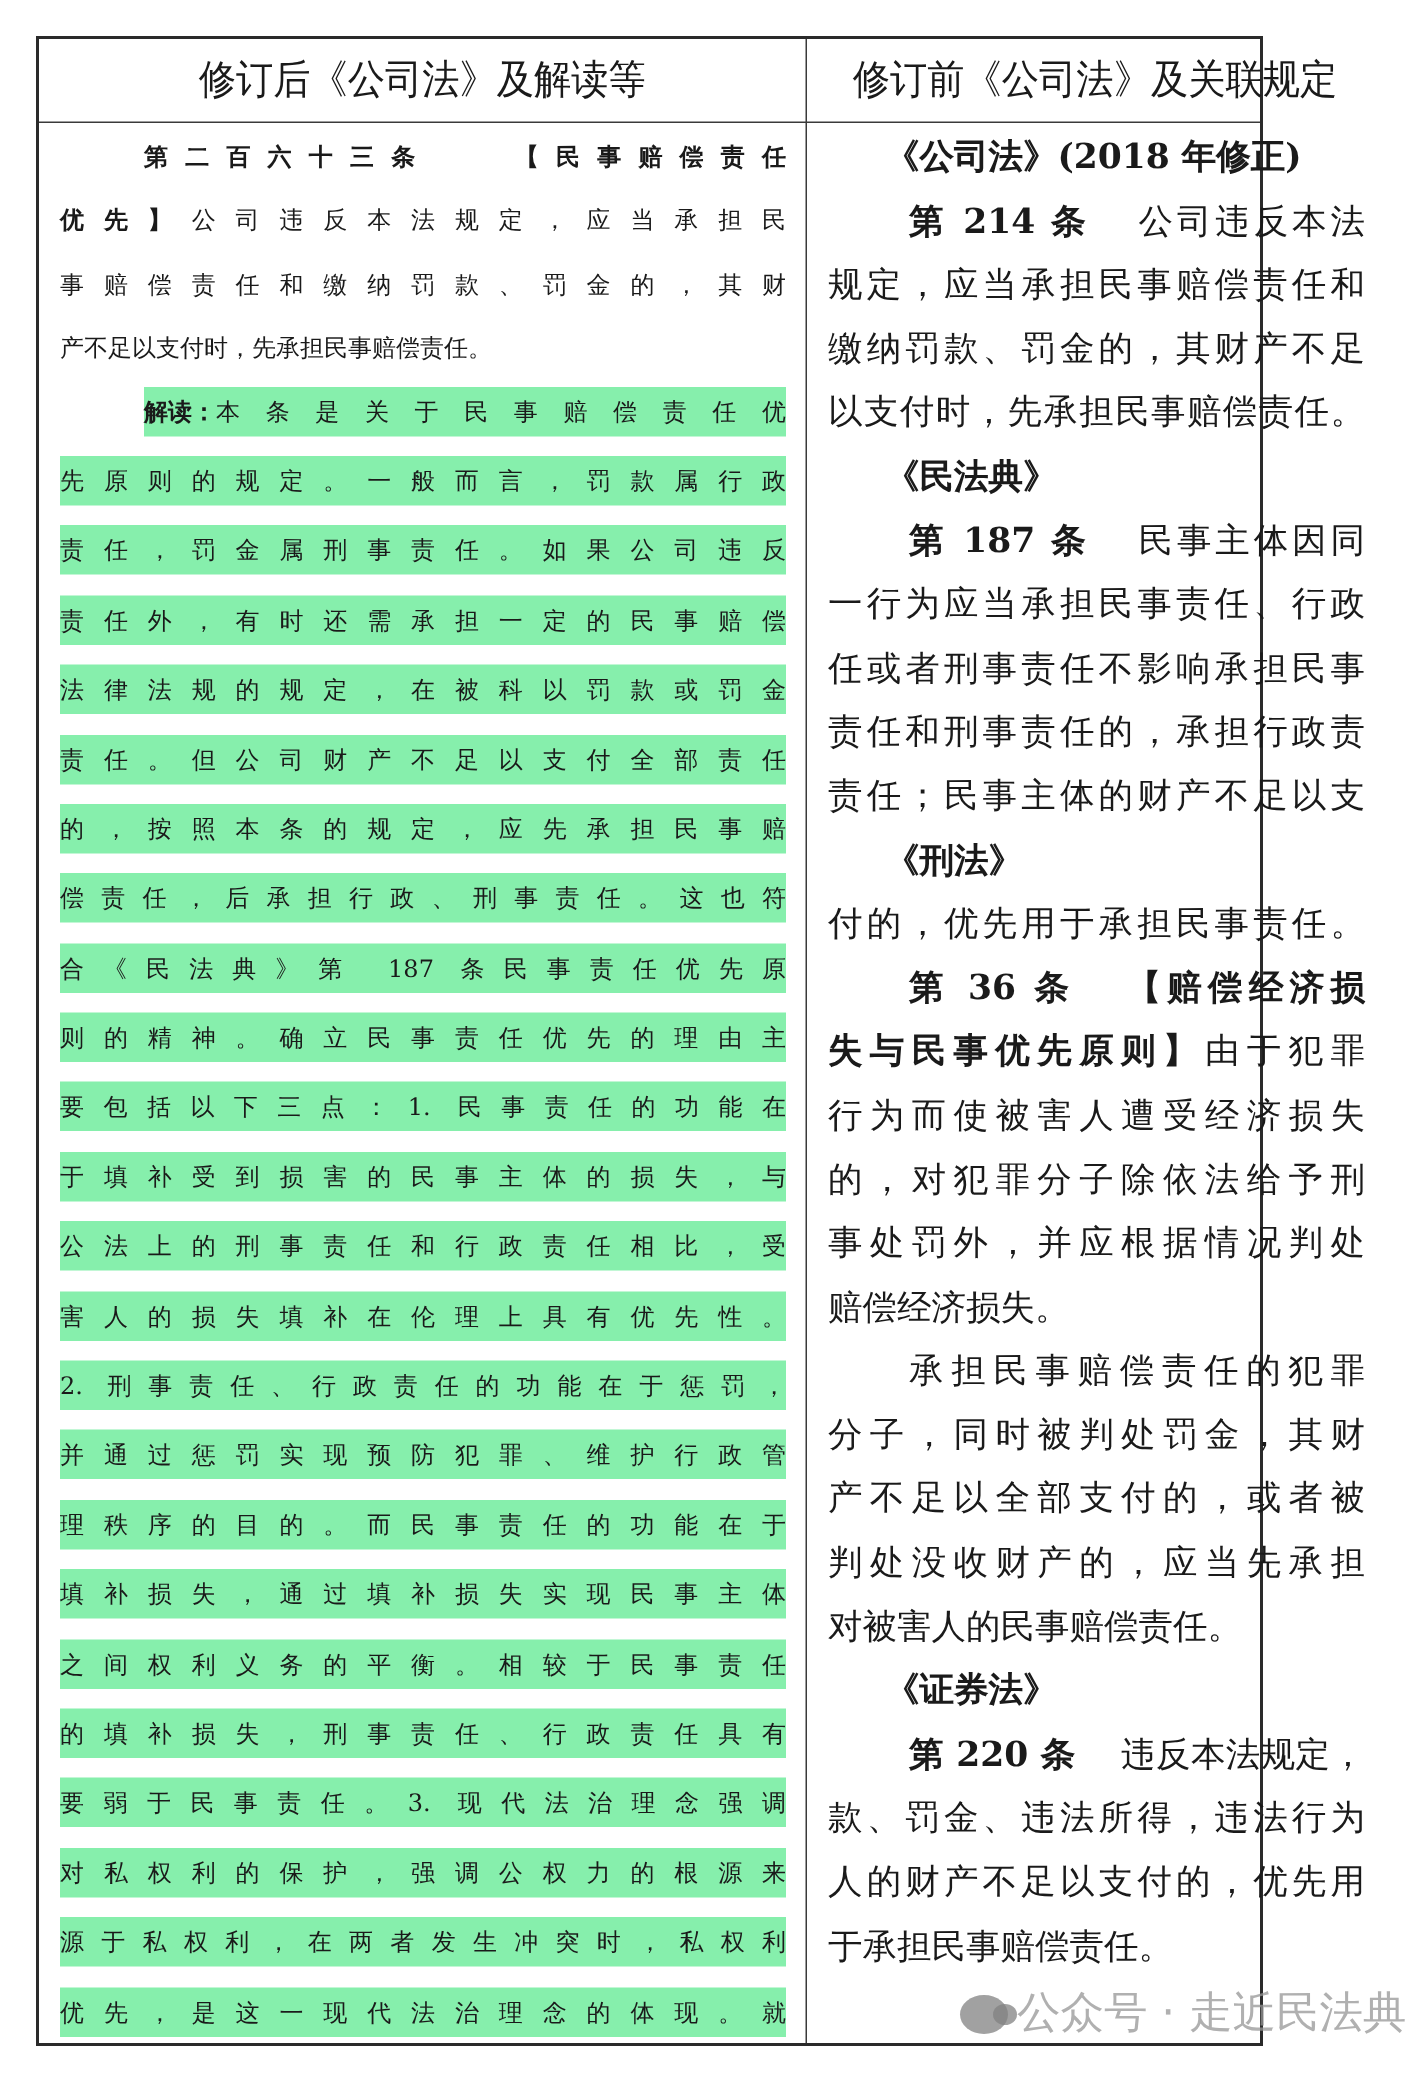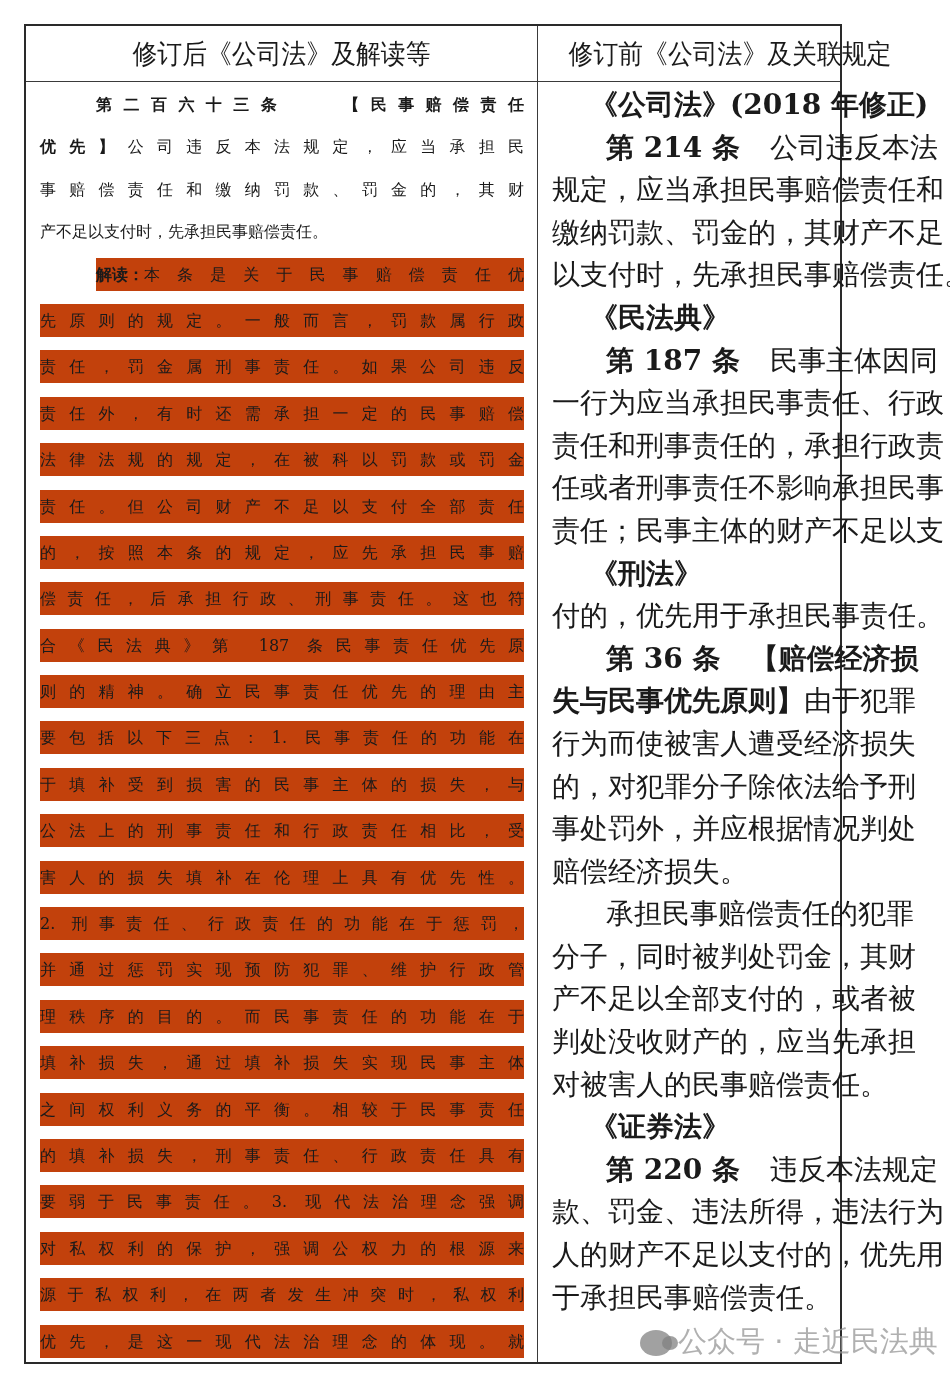--- a/index.html
+++ b/index.html
@@ -73,29 +73,29 @@
     line-height: 42.4px;
     font-size: 16px;
     white-space: nowrap;
     overflow: visible;
     text-align: justify;
     text-align-last: justify;
   }
   .col-right .line {
     height: 42.6px;
     line-height: 42.6px;
-    font-size: 28px;
+    font-size: 23px;
   }
   .line.last { text-align-last: left; }
   .line.indent { padding-left: 56px; }
   .col-right .line.indent { padding-left: 54px; }
   .line.indent-small { padding-left: 38px; }
   .hl-wrap {
     display: block;
-    background: #c2410c;
+    background: #86efac;
     height: 33px;
     line-height: 33px;
     margin-top: 4px;
     margin-bottom: 5.4px;
   }
   .bold { font-weight: bold; }
   .watermark {
     position: absolute;
     left: 640px;
     top: 1322px;
@@ -231,22 +231,22 @@
     </div>
     <div class="line">规定，应当承担民事赔偿责任和</div>
     <div class="line">缴纳罚款、罚金的，其财产不足</div>
     <div class="line">以支付时，先承担民事赔偿责任。</div>
 
     <div class="line indent-small last bold">《民法典》</div>
     <div class="line indent">
       <span class="bold">第 187 条</span><span style="display:inline-block;width:30px;"></span><span>民事主体因同</span>
     </div>
     <div class="line">一行为应当承担民事责任、行政</div>
+    <div class="line">任或者刑事责任不影响承担民事</div>
     <div class="line">责任和刑事责任的，承担行政责</div>
-    <div class="line">任或者刑事责任不影响承担民事</div>
     <div class="line">责任；民事主体的财产不足以支</div>
     <div class="line indent-small last bold">《刑法》</div>
 
     <div class="line">付的，优先用于承担民事责任。</div>
     <div class="line indent">
       <span class="bold">第 36 条</span><span style="display:inline-block;width:30px;"></span><span class="bold">【赔偿经济损</span>
     </div>
     <div class="line">
       <span class="bold">失与民事优先原则】</span><span>由于犯罪</span>
     </div>

